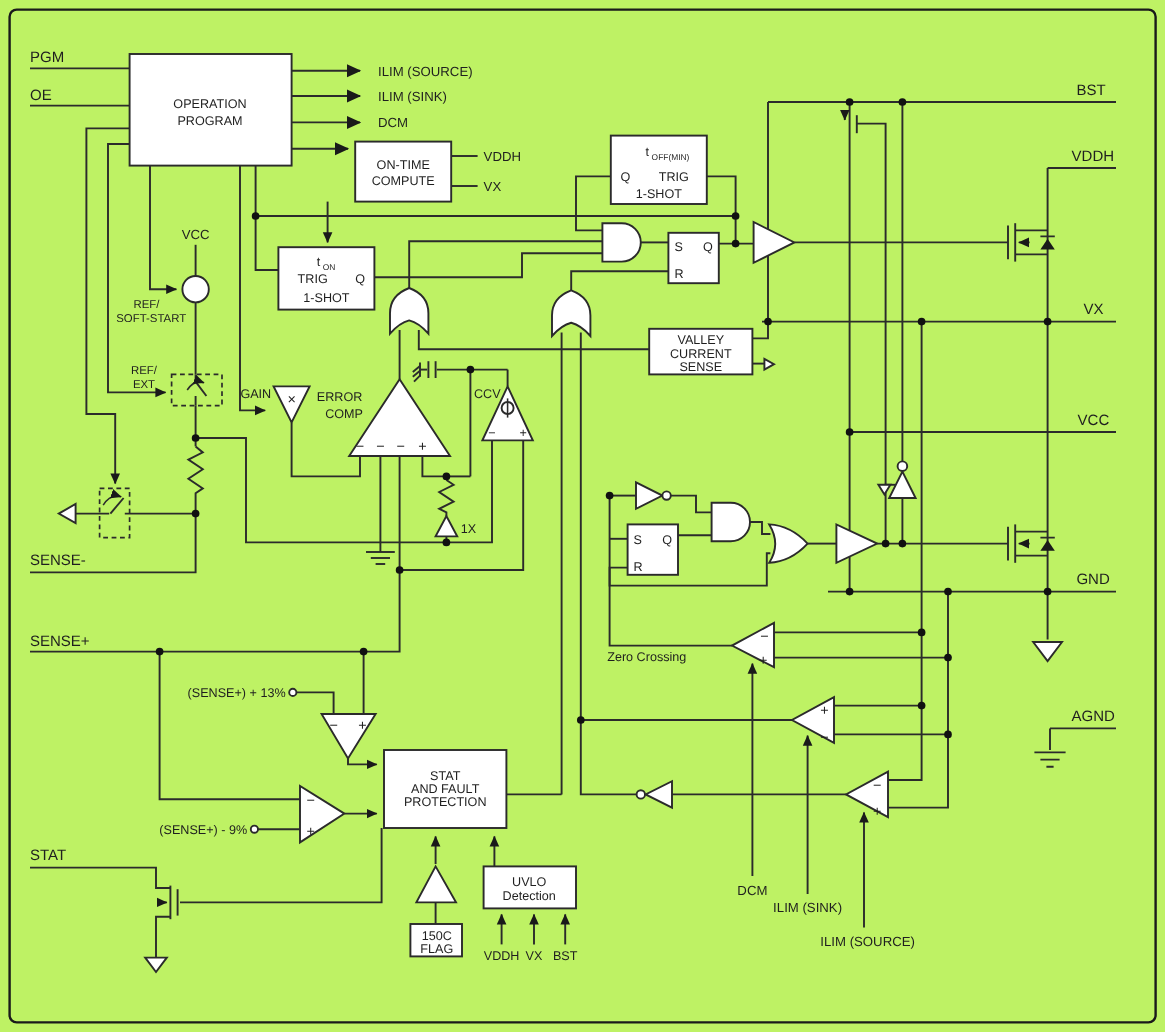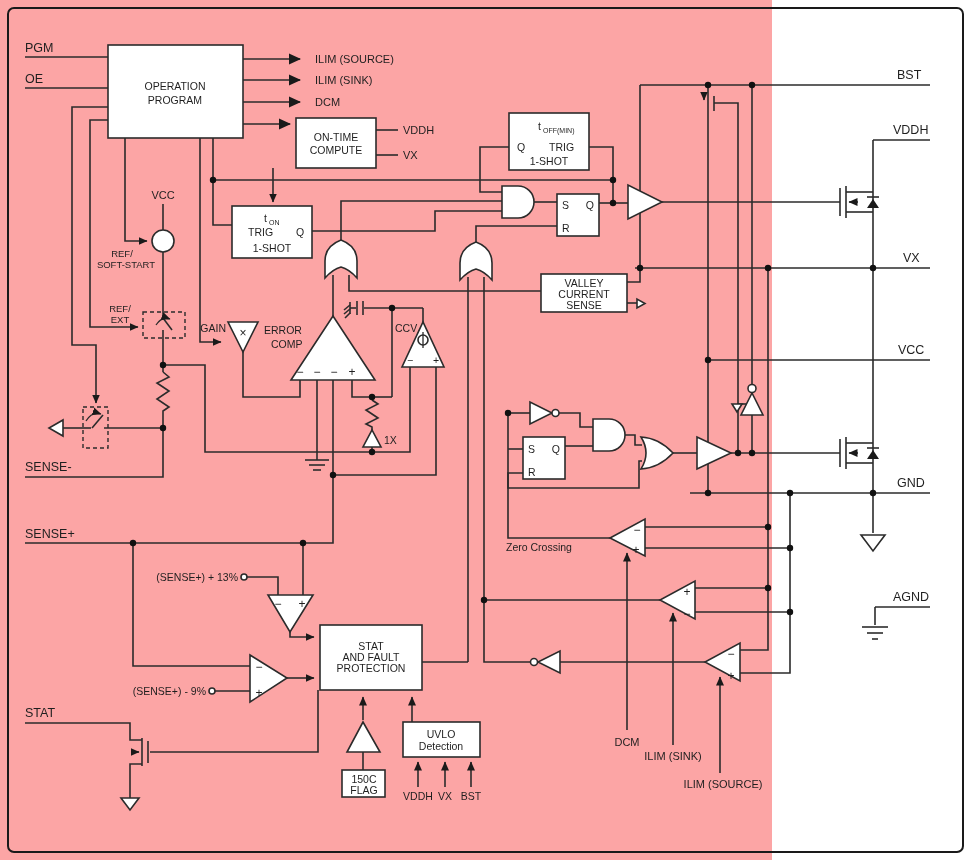--- a/index.html
+++ b/index.html
@@ -1,16 +1,16 @@
 <!DOCTYPE html>
 <html><head>
 <meta charset="utf-8">
 <style>
   html,body{margin:0;padding:0;background:#fff;}
-  #stage{position:relative;width:772px;height:860px;background:#fca5a5;}
+  #stage{position:relative;width:971px;height:860px;background:#bef264;}
   svg{position:absolute;left:0;top:0;}
   .w{fill:none;stroke:#2b2b2b;stroke-width:1.6;}
   .wt{fill:none;stroke:#2b2b2b;stroke-width:1.3;}
   .blk{fill:#fff;stroke:#2b2b2b;stroke-width:1.6;}
   .dash{fill:none;stroke:#2b2b2b;stroke-width:1.4;stroke-dasharray:4,3;}
   .tri{fill:#fff;stroke:#2b2b2b;stroke-width:1.6;}
   .dot{fill:#111;stroke:none;}
   .fil{fill:#1a1a1a;stroke:none;}
   text{font-family:"Liberation Sans","DejaVu Sans",sans-serif;fill:#1f1f1f;}
   .pin{font-size:12.5px;}

